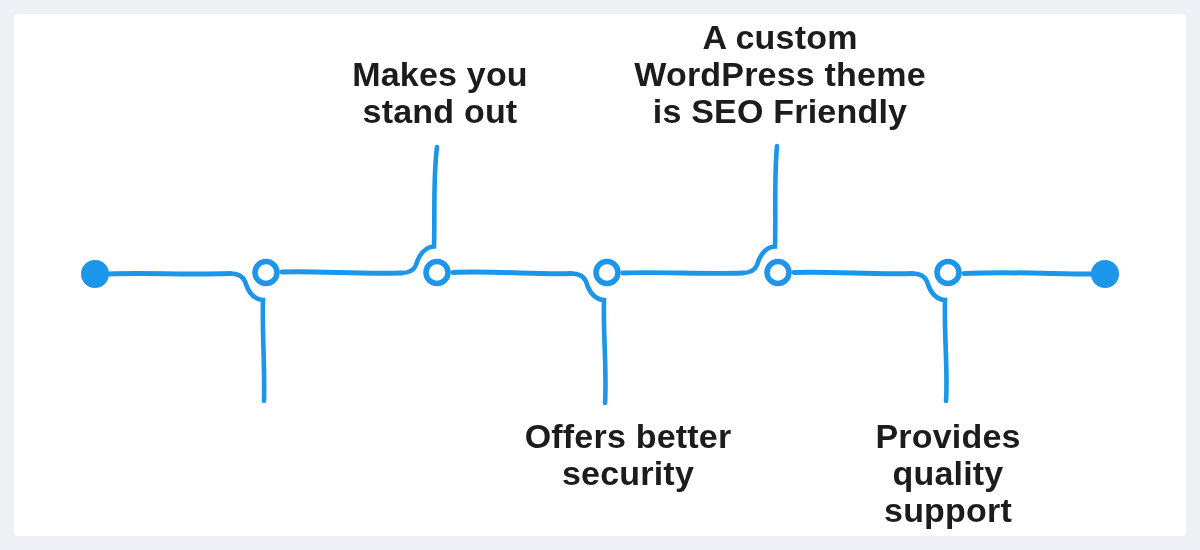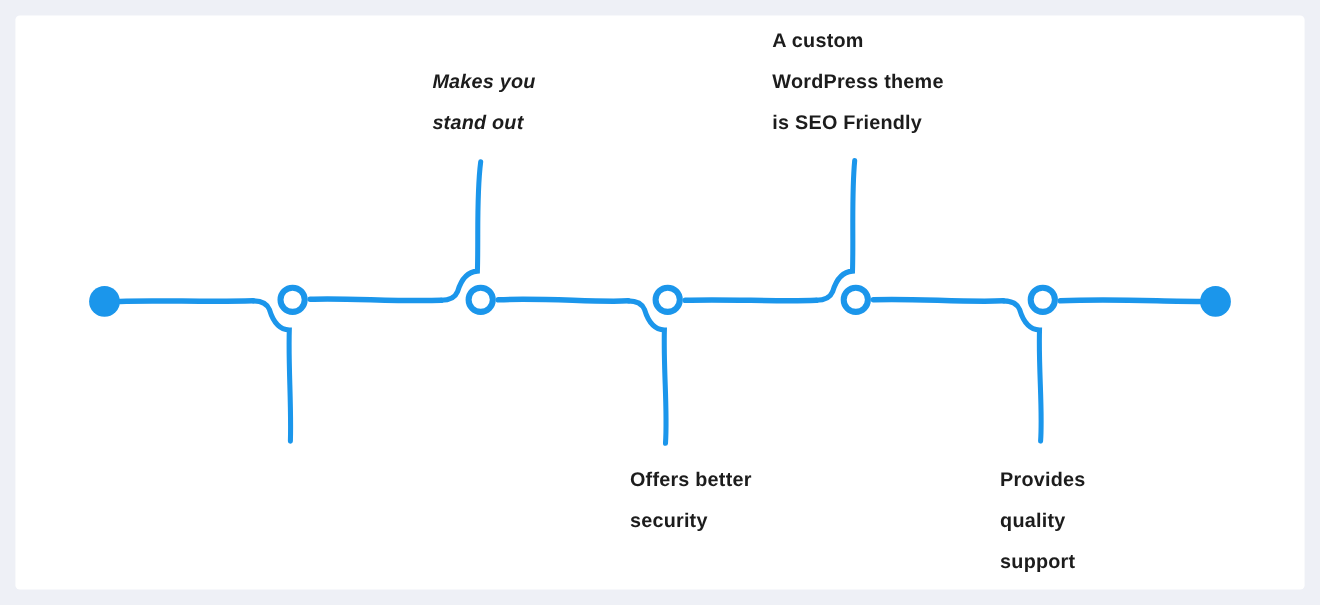--- a/index.html
+++ b/index.html
@@ -47,23 +47,24 @@
     stroke: var(--accent);
     stroke-width: 5.5;
   }
   .graphic circle.enddot {
     fill: var(--accent);
     stroke: none;
   }
   .label {
     position: absolute;
     transform: translateX(-50%);
+    text-align: center;
     white-space: pre-line;
     font-weight: 700;
-    font-size: 18px;
+    font-size: 34px;
     line-height: 37px;
     letter-spacing: 0.2px;
     color: var(--text);
   }
 </style>
 </head>
 <body>
 
 <div class="stage">
   <div class="panel"></div>
@@ -86,21 +87,21 @@
     <circle class="enddot" cx="95" cy="274" r="14"></circle>
     <circle class="enddot" cx="1105" cy="274" r="14"></circle>
 
     <circle class="node" cx="266" cy="272.5" r="11"></circle>
     <circle class="node" cx="437" cy="272.5" r="11"></circle>
     <circle class="node" cx="607" cy="272.5" r="11"></circle>
     <circle class="node" cx="778" cy="272.5" r="11"></circle>
     <circle class="node" cx="948" cy="272.5" r="11"></circle>
   </svg>
 
-  <div class="label" style="left:440px; top:56px;font-style:italic;">Makes you
+  <div class="label" style="left:440px; top:56px;">Makes you
 stand out</div>
   <div class="label" style="left:628px; top:418px;">Offers better
 security</div>
   <div class="label" style="left:780px; top:19px;">A custom
 WordPress theme
 is SEO Friendly</div>
   <div class="label" style="left:948px; top:418px;">Provides
 quality
 support</div>
 </div>

